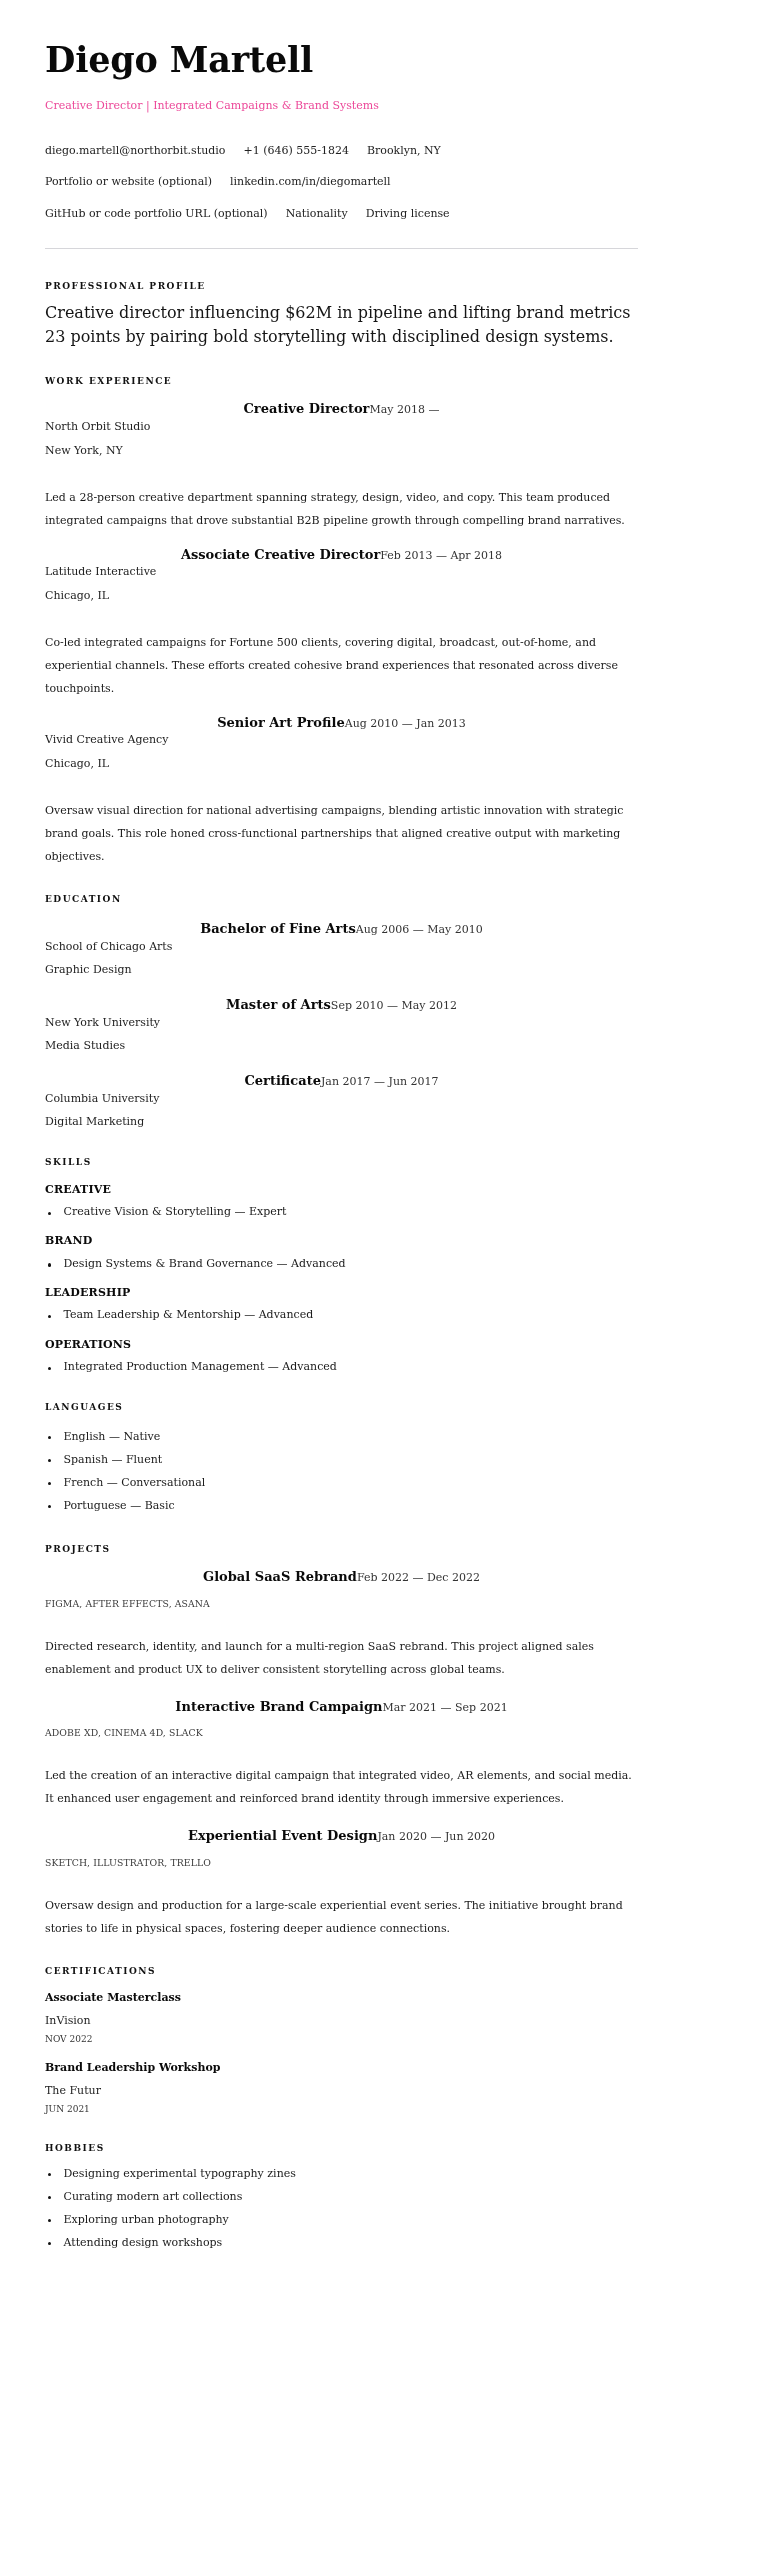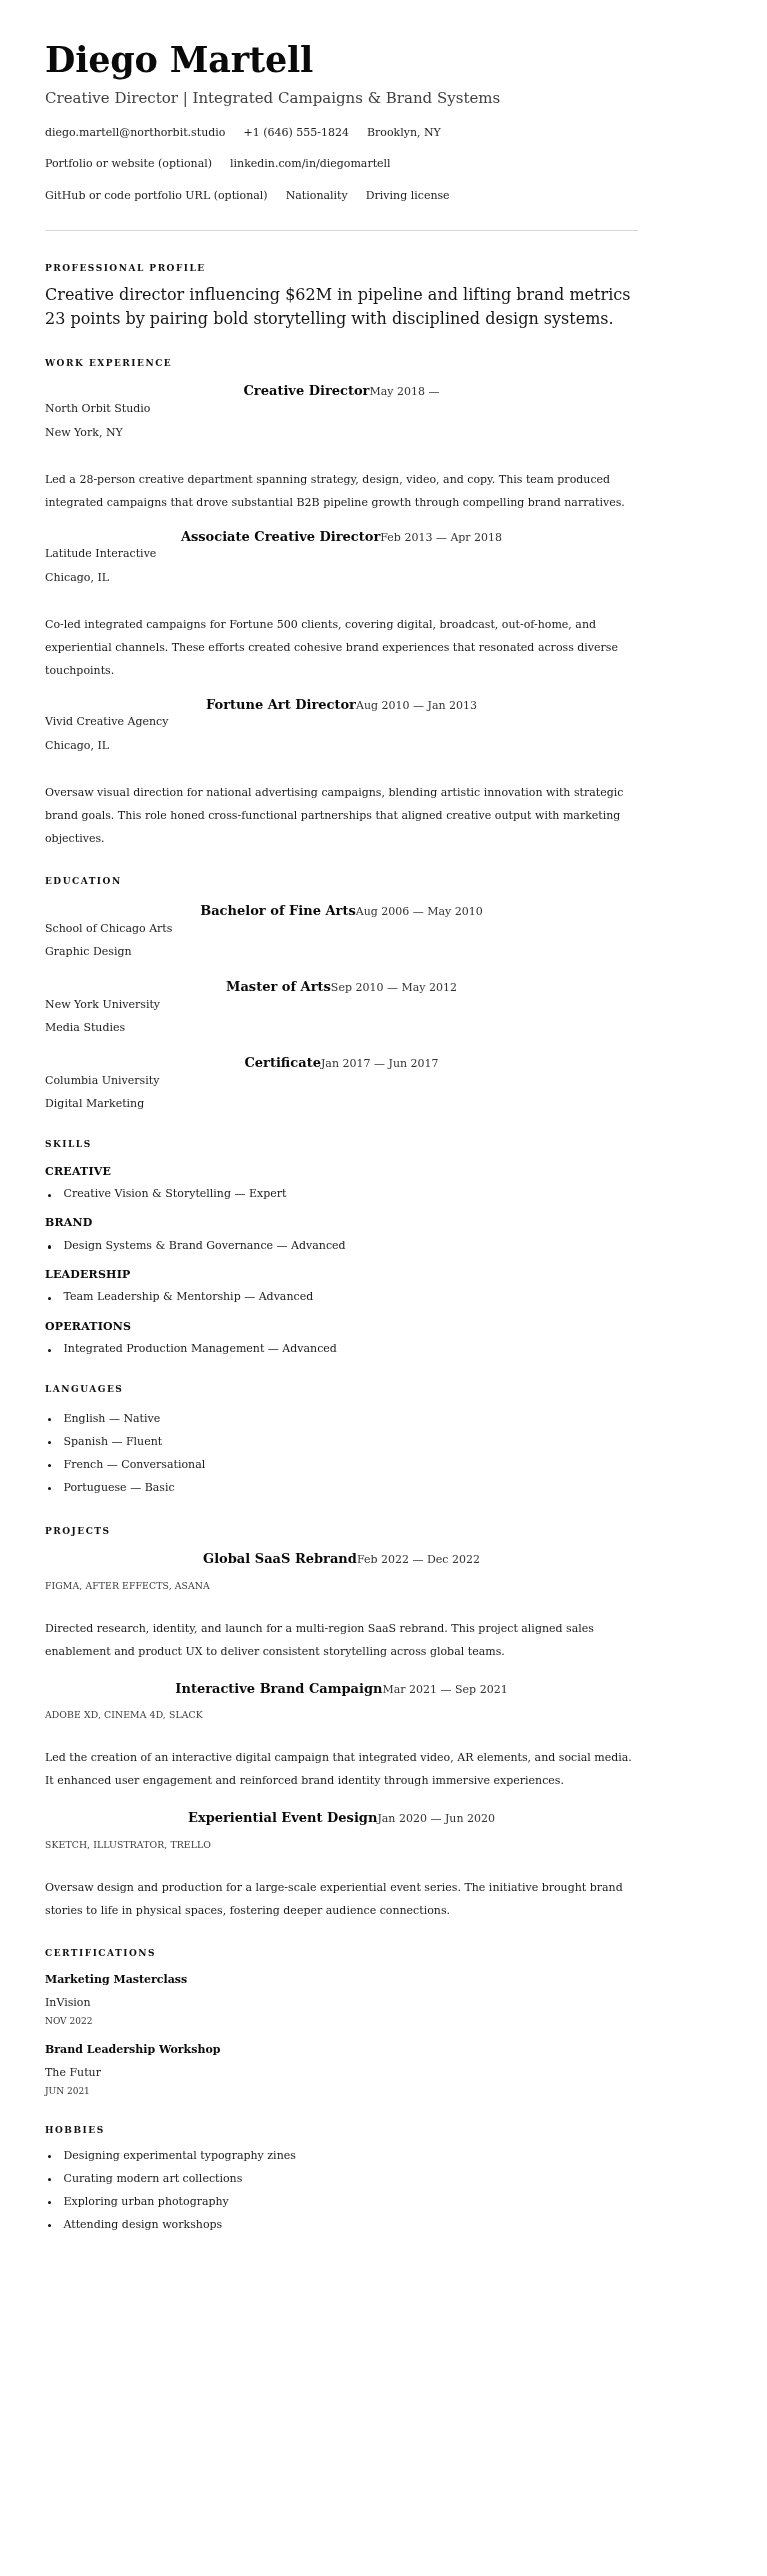--- a/index.html
+++ b/index.html
@@ -14,34 +14,34 @@
       width: 681px;
     }
     .name {
       font-size: 35px;
       font-weight: bold;
       line-height: 45px;
       color: #0a0a0a;
       letter-spacing: -0.2px;
     }
     .headline {
-      font-size: 15px;
+      font-size: 11px;
       line-height: 18px;
-      margin-top: 7px;
-      color: #404040;
+      margin-top: 15px;
+      color: #ec4899;
     }
     .contact-row {
       font-size: 11px;
       line-height: 16.6px;
       color: #222;
       display: flex;
       flex-wrap: wrap;
       gap: 0 18px;
     }
-    .contact-rows { margin-top: 18px; }
+    .contact-rows { margin-top: 28px; }
     .contact-row + .contact-row { margin-top: 14.7px; }
     .divider {
       height: 1.3px;
       background: #d6d6da;
       margin-top: 26px;
       border: none;
     }
     .section { margin-top: 25.6px; }
     .section:first-of-type { margin-top: 31px; }
     .section-title {
@@ -232,21 +232,21 @@
         <h3 class="entry-title">Associate Creative Director</h3>
         <span class="entry-date">Feb 2013 — Apr 2018</span>
       </div>
       <div class="entry-sub">Latitude Interactive</div>
       <div class="entry-loc">Chicago, IL</div>
       <p class="entry-desc">Co-led integrated campaigns for Fortune 500 clients, covering digital, broadcast, out-of-home, and experiential channels. These efforts created cohesive brand experiences that resonated across diverse touchpoints.</p>
     </div>
 
     <div class="entry">
       <div class="entry-head">
-        <h3 class="entry-title">Fortune Art Director</h3>
+        <h3 class="entry-title">Senior Art Profile</h3>
         <span class="entry-date">Aug 2010 — Jan 2013</span>
       </div>
       <div class="entry-sub">Vivid Creative Agency</div>
       <div class="entry-loc">Chicago, IL</div>
       <p class="entry-desc">Oversaw visual direction for national advertising campaigns, blending artistic innovation with strategic brand goals. This role honed cross-functional partnerships that aligned creative output with marketing objectives.</p>
     </div>
   </section>
 
   <section class="section">
     <h2 class="section-title">Education</h2>
@@ -349,21 +349,21 @@
       </div>
       <div class="proj-tech">Sketch, Illustrator, Trello</div>
       <p class="proj-desc">Oversaw design and production for a large-scale experiential event series. The initiative brought brand stories to life in physical spaces, fostering deeper audience connections.</p>
     </div>
   </section>
 
   <section class="section">
     <h2 class="section-title">Certifications</h2>
 
     <div class="cert-entry">
-      <div class="cert-title">Marketing Masterclass</div>
+      <div class="cert-title">Associate Masterclass</div>
       <div class="cert-issuer">InVision</div>
       <div class="cert-date">Nov 2022</div>
     </div>
 
     <div class="cert-entry">
       <div class="cert-title">Brand Leadership Workshop</div>
       <div class="cert-issuer">The Futur</div>
       <div class="cert-date">Jun 2021</div>
     </div>
   </section>

